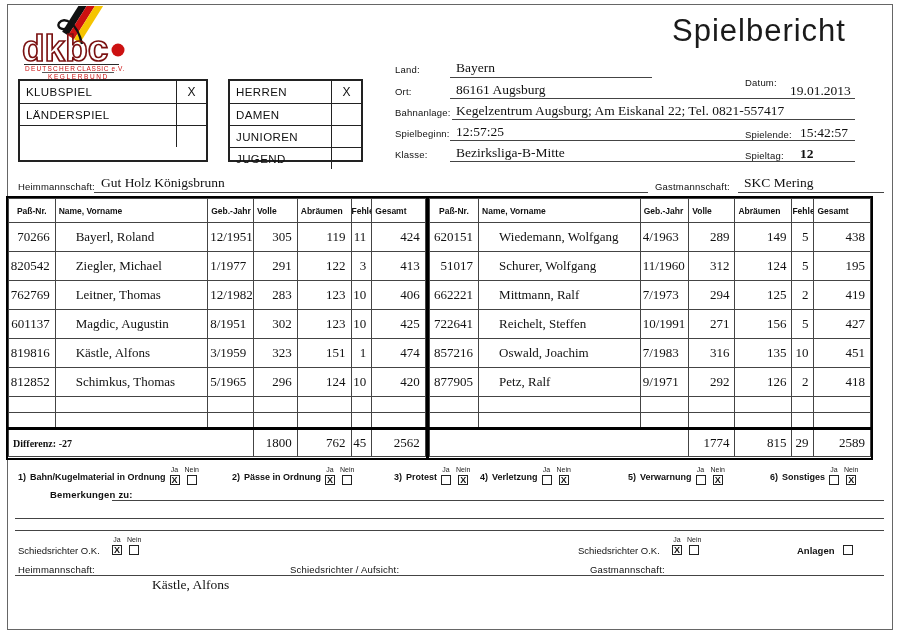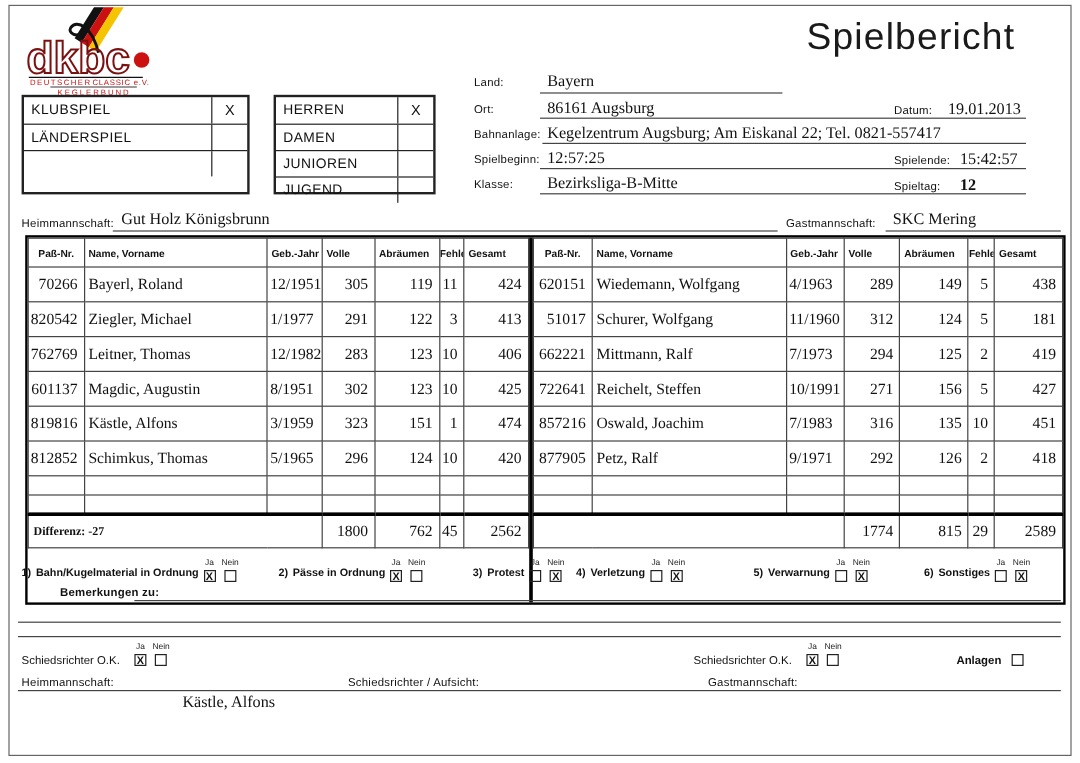--- a/index.html
+++ b/index.html
@@ -13,32 +13,32 @@
   .val { font-family:"Liberation Serif", serif; font-size:13.5px; white-space:nowrap; }
   .b { font-weight:bold; }
   .line { height:0; border-top:1px solid #444; }
   
   .selbox { border:2px solid #222; background:#fff; }
   .srow { height:22px; display:flex; border-top:1px solid #222; }
   .srow:first-child { border-top:none; }
   .slabel { flex:1; padding-left:6px; font-size:11.5px; letter-spacing:.4px; display:flex; align-items:center; }
   .scheck { width:30px; border-left:1px solid #222; display:flex; align-items:center; justify-content:center; font-size:12px; }
   
-  .scorewrap { left:21px; top:196px; width:867px; height:308px; border:2px solid #000; display:flex; }
+  .scorewrap { left:6px; top:196px; width:867px; height:264px; border:2px solid #000; display:flex; }
   .half { width:48.4%; }
   .half.right { width:51.6%; border-left:3px solid #000; }
   table { width:100%; border-collapse:collapse; table-layout:fixed; }
   th,td { border:1px solid #444; overflow:hidden; white-space:nowrap; }
   th { font-size:8.5px; font-weight:bold; text-align:left; padding:2px 3px; height:24px; vertical-align:middle; }
   th.c { text-align:center; padding:2px 0; }
   tbody tr { height:29px; }
   tbody tr.empty { height:16px; }
   td { font-family:"Liberation Serif", serif; font-size:13px; }
   td.num { text-align:right; padding-right:5px; }
-  td.name { padding-left:3px; }
+  td.name { padding-left:20px; }
   td.geb { padding-left:2px; }
   tfoot td { border-top:3px solid #000; height:28px; }
   td.diff { font-family:"Liberation Serif", serif; font-weight:bold; font-size:10px; padding-left:4px; }
   
   .cbpair { display:inline-flex; gap:5px; }
   .cb { display:inline-flex; flex-direction:column; align-items:center; }
   .micro { font-size:7px; line-height:8px; color:#222; }
   .box { width:10px; height:10px; border:1px solid #222; font-size:9px; line-height:9px;
          font-weight:bold; text-align:center; margin-top:1px; }
   .check-item { position:absolute; top:459px; height:26px; display:flex; align-items:flex-end; gap:4px; }
@@ -101,21 +101,21 @@
     <span class="scheck"></span>
   </div>
 </div>
 
 <span class="abs lbl" style="left:395px; top:64px;">Land:</span>
 <span class="abs val" style="left:456px; top:60px;">Bayern</span>
 <div class="abs line" style="left:450px; top:77px; width:202px;"></div>
 
 <span class="abs lbl" style="left:395px; top:86px;">Ort:</span>
 <span class="abs val" style="left:456px; top:82px;">86161 Augsburg</span>
-<span class="abs lbl" style="left:745px; top:87px;">Datum:</span>
+<span class="abs lbl" style="left:745px; top:77px;">Datum:</span>
 <span class="abs val" style="left:790px; top:83px;">19.01.2013</span>
 <div class="abs line" style="left:450px; top:98px; width:405px;"></div>
 
 <span class="abs lbl" style="left:395px; top:107px;">Bahnanlage:</span>
 <span class="abs val" style="left:456px; top:103px;">Kegelzentrum Augsburg; Am Eiskanal 22; Tel. 0821-557417</span>
 <div class="abs line" style="left:452px; top:119px; width:403px;"></div>
 
 <span class="abs lbl" style="left:395px; top:128px;">Spielbeginn:</span>
 <span class="abs val" style="left:456px; top:124px;">12:57:25</span>
 <span class="abs lbl" style="left:745px; top:129px;">Spielende:</span>
@@ -275,21 +275,21 @@
             <td class="num">5</td>
             <td class="num">438</td>
           </tr>
           <tr>
             <td class="num">51017</td>
             <td class="name">Schurer, Wolfgang</td>
             <td class="geb">11/1960</td>
             <td class="num">312</td>
             <td class="num">124</td>
             <td class="num">5</td>
-            <td class="num">181</td>
+            <td class="num">195</td>
           </tr>
           <tr>
             <td class="num">662221</td>
             <td class="name">Mittmann, Ralf</td>
             <td class="geb">7/1973</td>
             <td class="num">294</td>
             <td class="num">125</td>
             <td class="num">2</td>
             <td class="num">419</td>
           </tr>

